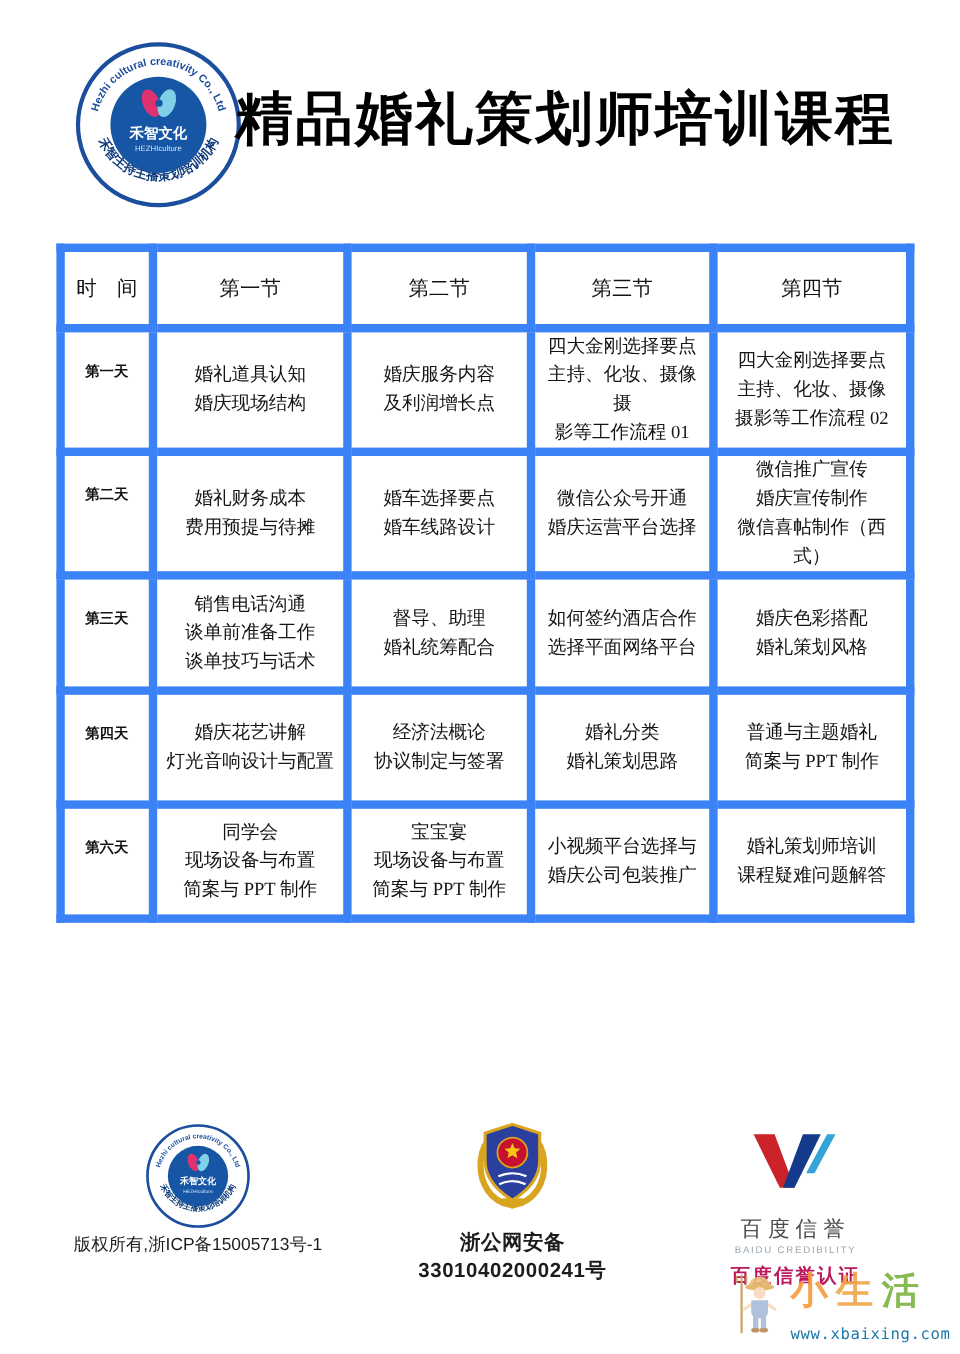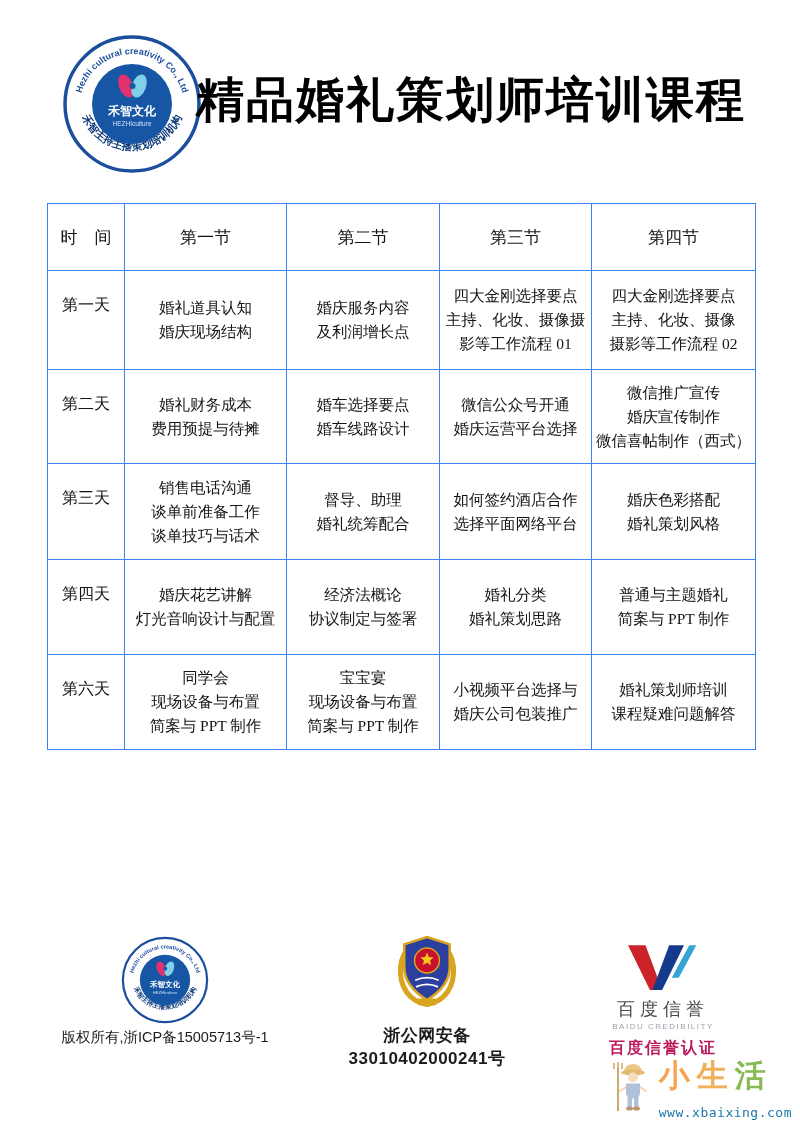--- a/index.html
+++ b/index.html
@@ -19,39 +19,39 @@
     text-align:center; color:#000; line-height:1.1; white-space:nowrap;
   }
 
   
   table.course-table {
     position:absolute; left:45px; top:203px;
     border-collapse:collapse; table-layout:fixed;
     font-family:"Liberation Serif","DejaVu Serif",serif;
   }
   .course-table th, .course-table td {
-    border:1px solid #3b82f6; text-align:center; vertical-align:middle;
+    border:7px solid #3b82f6; text-align:center; vertical-align:middle;
     font-weight:normal; color:#141414; white-space:pre-line; padding:0 3px;
   }
   .course-table thead th { font-size:17px; }
-  td.day-cell { vertical-align:top; padding-top:24px; font-size:16px; }
+  td.day-cell { vertical-align:top; padding-top:24px; font-size:12px;font-weight:bold; }
   td.course-cell { font-size:15.5px; line-height:24px; }
 
   
   .footer-left  { position:absolute; left:55px;  top:936px; width:216px; text-align:center; }
   .footer-left svg { display:block; margin:0 auto; }
   .footer-caption { margin-top:4px; font-size:14.5px; color:#1c1c1c; }
 
   .footer-mid   { position:absolute; left:312px; top:930px; width:226px; text-align:center; }
   .footer-mid svg { display:block; margin:0 auto; }
   .footer-mid .footer-caption { font-weight:bold; font-size:17px; margin-top:14px; letter-spacing:0.5px; }
 
   .footer-right { position:absolute; left:578px; top:940px; width:166px; text-align:center; }
   .footer-right svg { display:block; margin:0 auto; }
-  .baidu-cn { font-size:18px; letter-spacing:5px; color:#4a4a4a; margin-top:1px; }
+  .baidu-cn { font-size:18px; letter-spacing:5px; color:#4a4a4a; margin-top:16px; }
   .baidu-en { font-size:8px; letter-spacing:1.5px; color:#9aa4ad; margin-top:1px; }
   .baidu-caption { font-weight:bold; font-size:16px; letter-spacing:2px; color:#be185d; margin-top:7px; }
 
   
   .watermark { position:absolute; right:6px; top:1060px; display:flex; align-items:flex-start; gap:3px; opacity:0.9; }
   .wm-text { display:flex; flex-direction:column; align-items:flex-start; }
   .wm-name { font-size:31px; font-weight:bold; letter-spacing:7px; line-height:1; white-space:nowrap; }
   .wm-c1 { color:#f59c3c; } .wm-c2 { color:#f0a64a; } .wm-c3 { color:#7cb342; }
   .wm-url { font-size:13px; color:#0369a1; font-family:"DejaVu Sans Mono","Liberation Mono",monospace; letter-spacing:0.5px; margin-top:14px; }
 </style>

